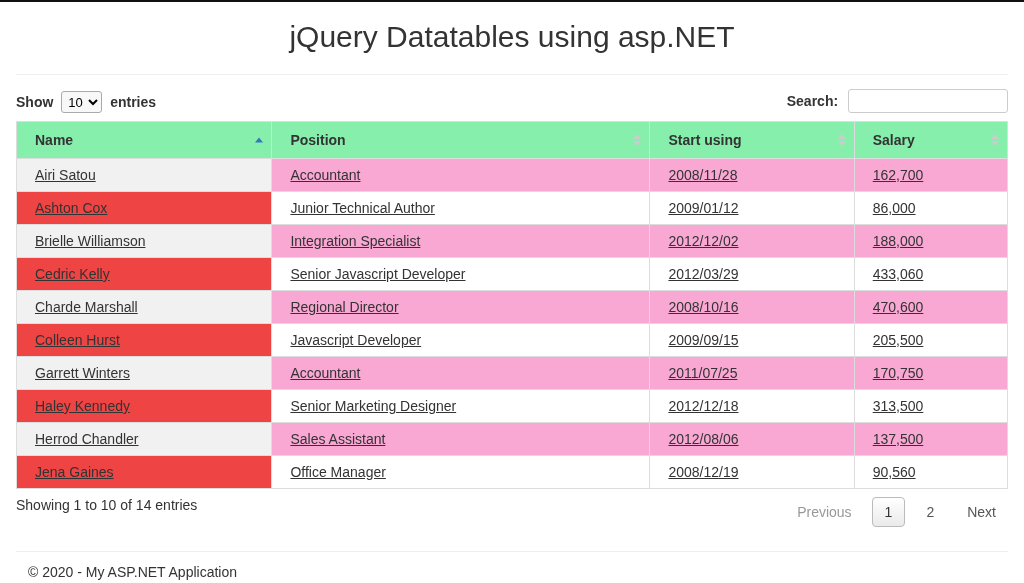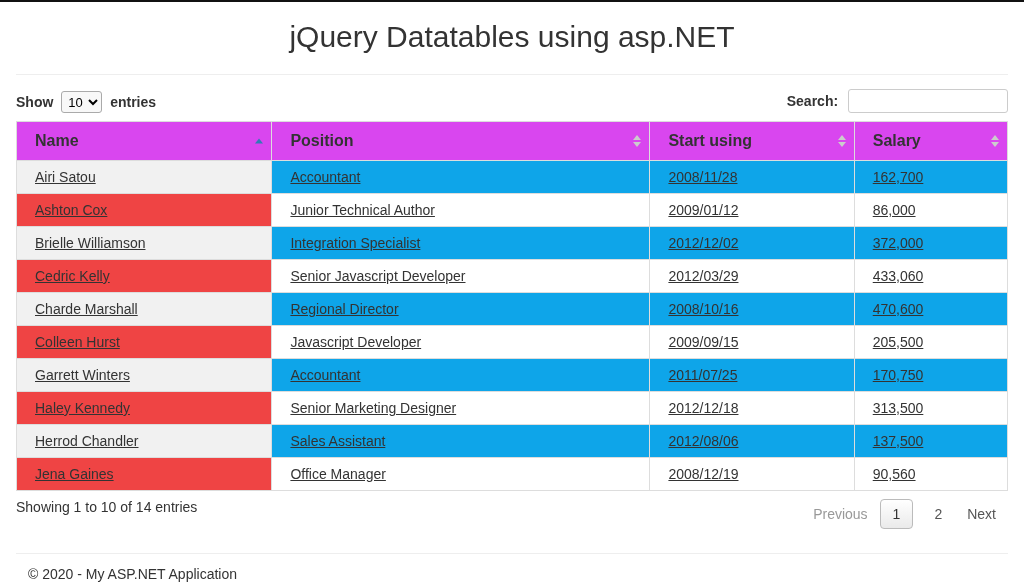--- a/index.html
+++ b/index.html
@@ -65,34 +65,34 @@
   table.dataTable {
     width: 100%;
     border-collapse: collapse;
     border: 1px solid #ddd;
   }
   table.dataTable thead th {
     text-align: left;
     font-weight: 700;
     padding: 10px 18px;
     border: 1px solid #ddd;
-    background: #d946ef;
+    background: #86efac;
     position: relative;
-    font-size: 16px;
+    font-size: 14px;
     color: #333;
   }
   table.dataTable tbody td {
     padding: 8px 18px;
     border: 1px solid #ddd;
     font-size: 14px;
     color: #333;
     text-decoration: underline;
   }
   table.dataTable tbody tr.odd td:first-child { background: #f1f1f1; }
-  table.dataTable tbody tr.odd td { background: #0ea5e9; }
+  table.dataTable tbody tr.odd td { background: #f9a8d4; }
   table.dataTable tbody tr.even td { background: #fff; }
   table.dataTable tbody tr.even td:first-child { background: #ef4444; }
 
   .sort-icons {
     position: absolute;
     right: 8px;
     top: 50%;
     transform: translateY(-50%);
     display: flex;
     flex-direction: column;
@@ -120,20 +120,21 @@
     margin-top: 8px;
     margin-bottom: 24px;
   }
   .dt-info {
     font-size: 14px;
     color: #333;
   }
   .dt-paginate {
     display: flex;
     align-items: center;
+    gap: 8px;
   }
   .dt-paginate .pg {
     padding: 6px 12px;
     border-radius: 4px;
     font-size: 14px;
     color: #555;
     cursor: pointer;
   }
   .dt-paginate .pg.disabled {
     color: #999;
@@ -226,21 +227,21 @@
         <tr class="even">
           <td>Ashton Cox</td>
           <td>Junior Technical Author</td>
           <td>2009/01/12</td>
           <td>86,000</td>
         </tr>
         <tr class="odd">
           <td>Brielle Williamson</td>
           <td>Integration Specialist</td>
           <td>2012/12/02</td>
-          <td>372,000</td>
+          <td>188,000</td>
         </tr>
         <tr class="even">
           <td>Cedric Kelly</td>
           <td>Senior Javascript Developer</td>
           <td>2012/03/29</td>
           <td>433,060</td>
         </tr>
         <tr class="odd">
           <td>Charde Marshall</td>
           <td>Regional Director</td>

